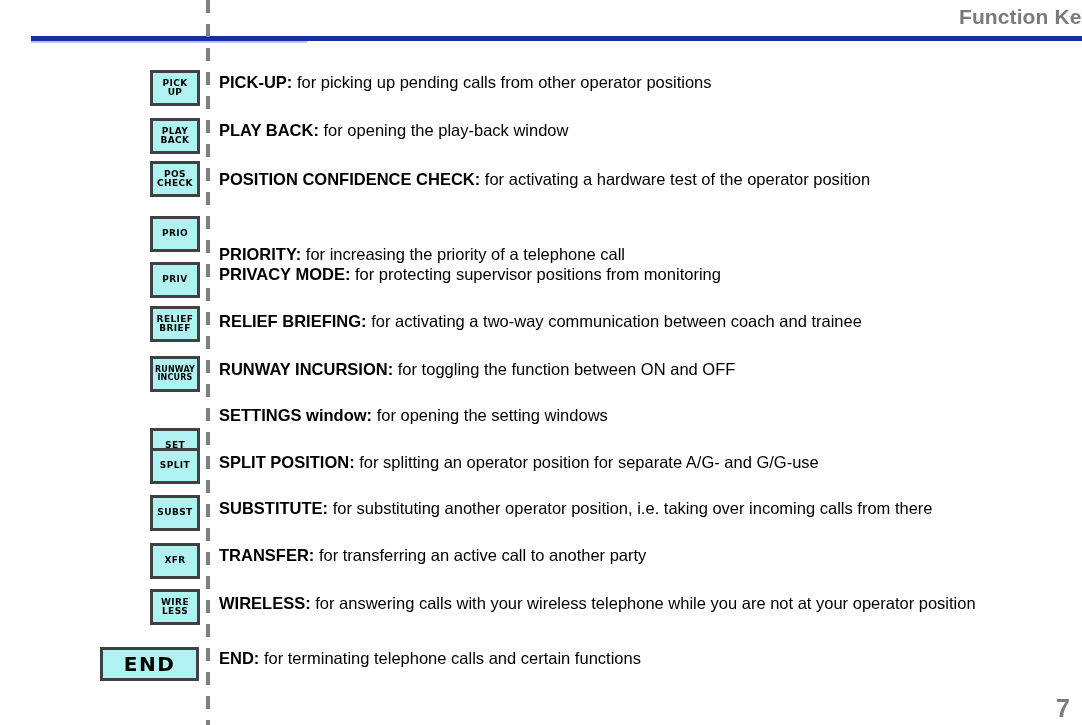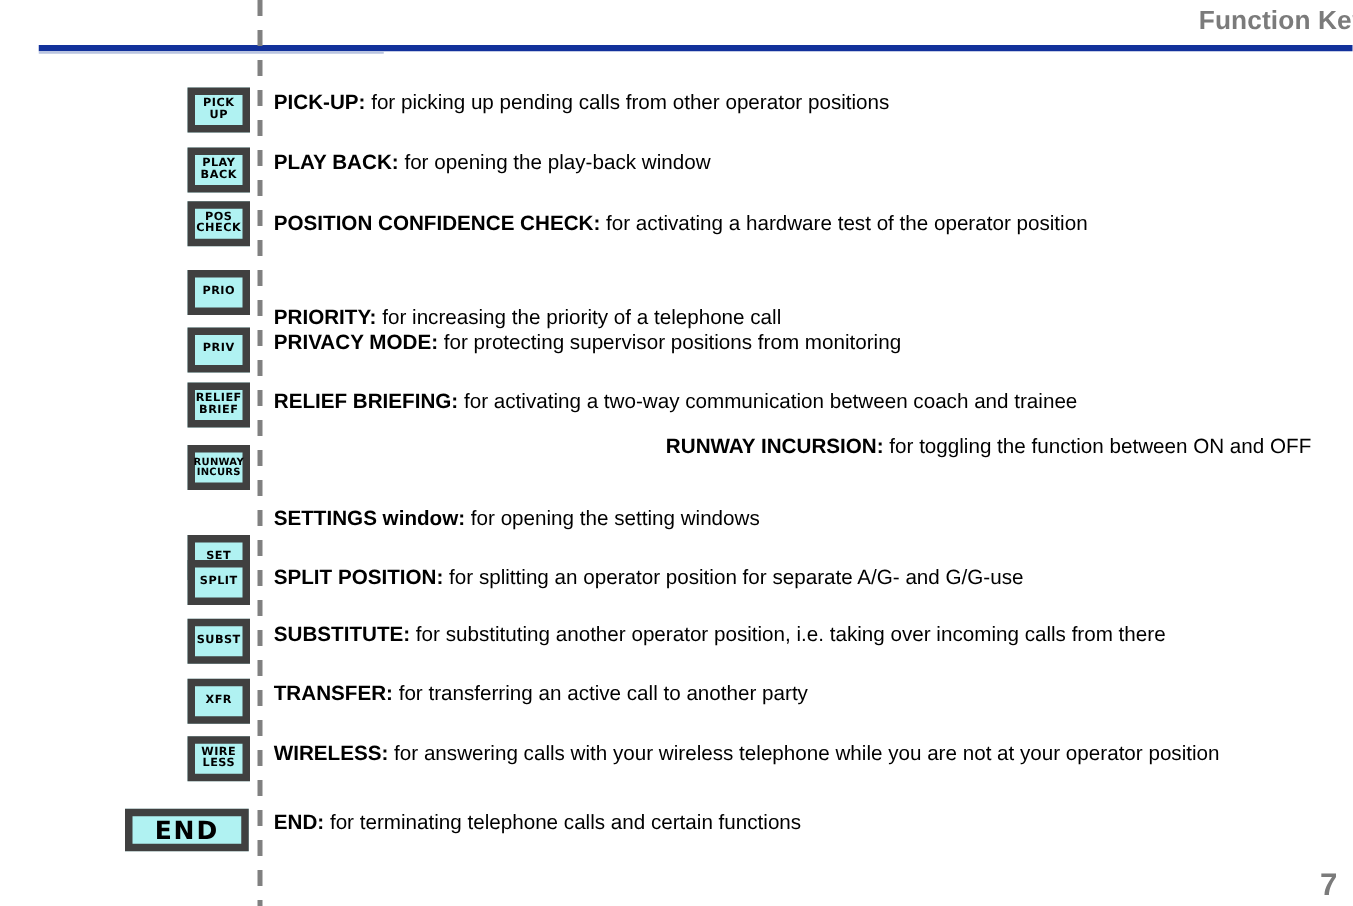--- a/index.html
+++ b/index.html
@@ -81,21 +81,21 @@
     position: absolute;
     left: 0;
     width: 1082px;
   }
 
   
   .key-btn {
     position: absolute;
     box-sizing: border-box;
     background: #b0f2f2;
-    border: 6px solid #404040;
+    border: 3px solid #404040;
     display: flex;
     flex-direction: column;
     align-items: center;
     justify-content: center;
     font-family: "DejaVu Sans", sans-serif;
     font-weight: bold;
     color: #000000;
     line-height: 1.05;
     text-align: center;
     user-select: none;
@@ -190,21 +190,21 @@
         <span class="key-line">RELIEF</span>
         <span class="key-line">BRIEF</span>
       </div>
       <div class="desc" style="top: 311px;"><span class="term">RELIEF BRIEFING:</span> <span class="text">for activating a two-way communication between coach and trainee</span></div>
     </div>
     <div class="row" style="top: 0px;">
       <div class="key-btn small tight" style="top: 356px;">
         <span class="key-line">RUNWAY</span>
         <span class="key-line">INCURS</span>
       </div>
-      <div class="desc" style="top: 347px; text-align: right;"><span class="term">RUNWAY INCURSION:</span> <span class="text">for toggling the function between ON and OFF</span></div>
+      <div class="desc" style="top: 359px;"><span class="term">RUNWAY INCURSION:</span> <span class="text">for toggling the function between ON and OFF</span></div>
     </div>
     <div class="row" style="top: 0px;">
       <div class="key-btn small" style="top: 403px; margin-top: 25px;">
         <span class="key-line">SET</span>
       </div>
       <div class="desc" style="top: 405px;"><span class="term">SETTINGS window:</span> <span class="text">for opening the setting windows</span></div>
     </div>
     <div class="row" style="top: 0px;">
       <div class="key-btn small" style="top: 448px;">
         <span class="key-line">SPLIT</span>

